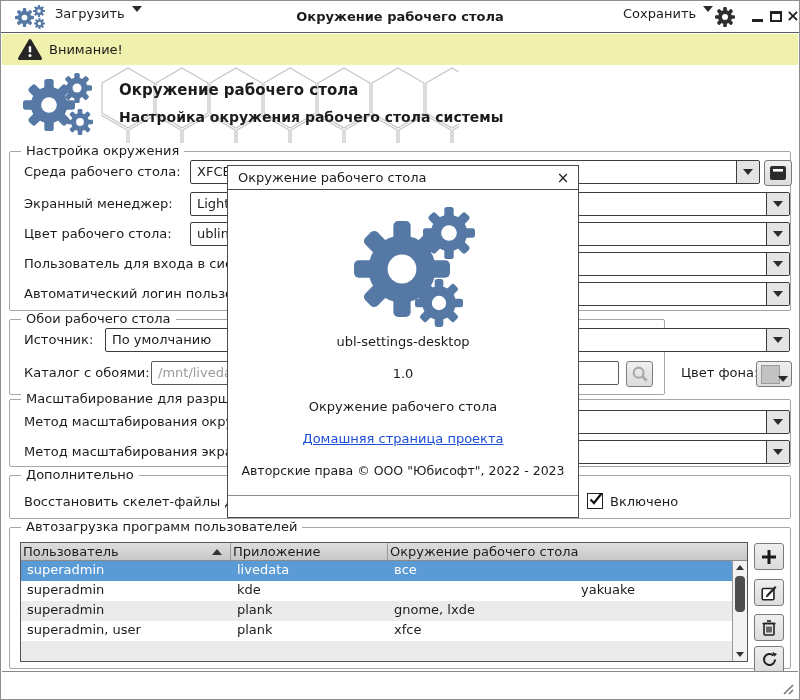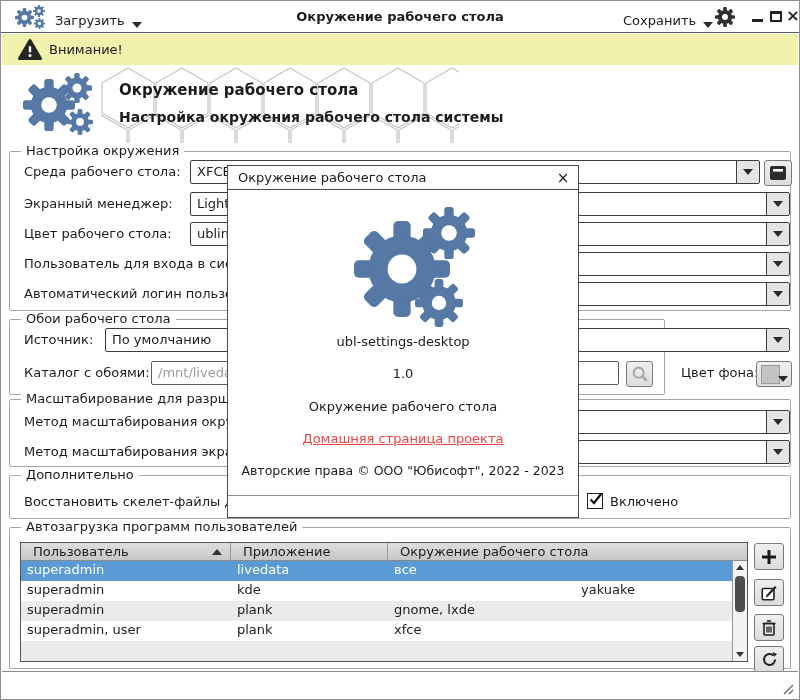--- a/index.html
+++ b/index.html
@@ -3,21 +3,21 @@
 <meta charset="utf-8">
 <style>
   * { box-sizing: border-box; margin: 0; padding: 0; }
   html,body { width:800px; height:700px; overflow:hidden; }
   body { font-family:"DejaVu Sans", sans-serif; font-size:13px; color:#1c1c1c; background:#fff; }
   .abs { position:absolute; }
   .window { position:absolute; inset:0; border:1px solid #8f8f8f; background:#fff; }
 
   
   .toolbar { position:absolute; left:0; right:0; top:0; height:32px; background:#fff; border-bottom:1px solid #5a5a5a; }
-  .tbbtn { position:absolute; display:flex; align-items:flex-end; gap:7px; height:22px; top:5px; cursor:default; }
+  .tbbtn { position:absolute; display:flex; align-items:flex-start; gap:7px; height:22px; top:5px; cursor:default; }
   .caret { width:0; height:0; border-left:5px solid transparent; border-right:5px solid transparent; border-top:6px solid #2b2b2b; }
   .title-center { position:absolute; left:0; right:0; top:8px; text-align:center; font-weight:600; }
   .winbtn { position:absolute; top:7px; width:16px; height:16px; display:flex; align-items:center; justify-content:center; }
   .minbar { width:11px; height:3px; background:#222; margin-top:8px; }
   .maxbox { width:12px; height:11px; border:2px solid #222; border-top:3px solid #222; }
   .closex { font-size:16px; font-weight:bold; color:#222; line-height:14px; }
 
   
   .warnbar { position:absolute; left:1px; right:1px; top:33px; height:31px; background:#f1f1ae; display:flex; align-items:center; }
 
@@ -38,39 +38,39 @@
   .tri-dn { width:0; height:0; border-left:5px solid transparent; border-right:5px solid transparent; border-top:6px solid #2b2b2b; }
   .tinput { position:absolute; height:24px; background:#fff; border:1px solid #5a5a5a; border-radius:2px; color:#9a9a9a; padding:3px 6px; white-space:nowrap; overflow:hidden; }
   .sqbtn { position:absolute; width:28px; height:26px; background:linear-gradient(#efefef,#dcdcdc); border:1px solid #7a7a7a; border-radius:3px; display:flex; align-items:center; justify-content:center; }
 
   
   .cb { position:absolute; width:16px; height:16px; border:1.5px solid #222; background:#fff; }
 
   
   .table { position:absolute; border:1px solid #555; background:#fff; overflow:hidden; }
   .thead { display:flex; height:18px; background:linear-gradient(#dedede,#c7c7c7); border-bottom:1px solid #8a8a8a; }
-  .th { position:relative; padding-left:12px; line-height:17px; border-right:1px solid #9a9a9a; white-space:nowrap; overflow:hidden; }
+  .th { position:relative; padding-left:2px; line-height:17px; border-right:1px solid #9a9a9a; white-space:nowrap; overflow:hidden; }
   .tr { display:flex; height:20px; line-height:17px; width:711px; }
   .tr.alt { background:#ebebeb; }
   .tr.selected { background:#5b9bd5; color:#fff; }
   .td { padding-left:6px; white-space:nowrap; overflow:hidden; }
   .c1 { width:210px; } .c2 { width:157px; } .c3 { flex:1; }
   .vscroll { position:absolute; top:18px; right:0; bottom:0; width:15px; background:#f2f2f2; border-left:1px solid #999; }
   .tri-up-s { width:0; height:0; border-left:4px solid transparent; border-right:4px solid transparent; border-bottom:5px solid #333; position:absolute; left:3px; top:4px; }
   .tri-dn-s { width:0; height:0; border-left:4px solid transparent; border-right:4px solid transparent; border-top:5px solid #333; position:absolute; left:3px; bottom:4px; }
   .thumb { position:absolute; left:2px; right:2px; top:15px; height:36px; background:#4d4d4d; border-radius:4px; }
   .sort-asc { position:absolute; right:8px; top:6px; width:0; height:0; border-left:5px solid transparent; border-right:5px solid transparent; border-bottom:6px solid #333; }
 
   
   .dialog { position:absolute; left:226px; top:164px; width:352px; height:353px; background:#fff; border:1px solid #4a4a4a; z-index:50; }
   .dlg-title { position:absolute; left:0; right:0; top:0; height:24px; border-bottom:1px solid #4a4a4a; }
   .dlg-title .t { position:absolute; left:10px; top:4px; }
   .dlg-close { position:absolute; right:6px; top:3px; width:18px; height:18px; text-align:center; font-size:15px; }
   .dlg-text { position:absolute; left:0; right:0; text-align:center; white-space:nowrap; }
-  .dlg-link { color:#ef4444; text-decoration:underline; }
+  .dlg-link { color:#1d4ed8; text-decoration:underline; }
   .dlg-sep { position:absolute; left:0; right:0; top:329px; border-top:1px solid #8c8c8c; }
 
   
   .statusbar { position:absolute; left:1px; right:1px; bottom:1px; height:27px; border-top:1px solid #8a8a8a; background:#fff; }
 </style>
 </head>
 <body>
 
 <svg width="0" height="0" style="position:absolute">
   <defs>

